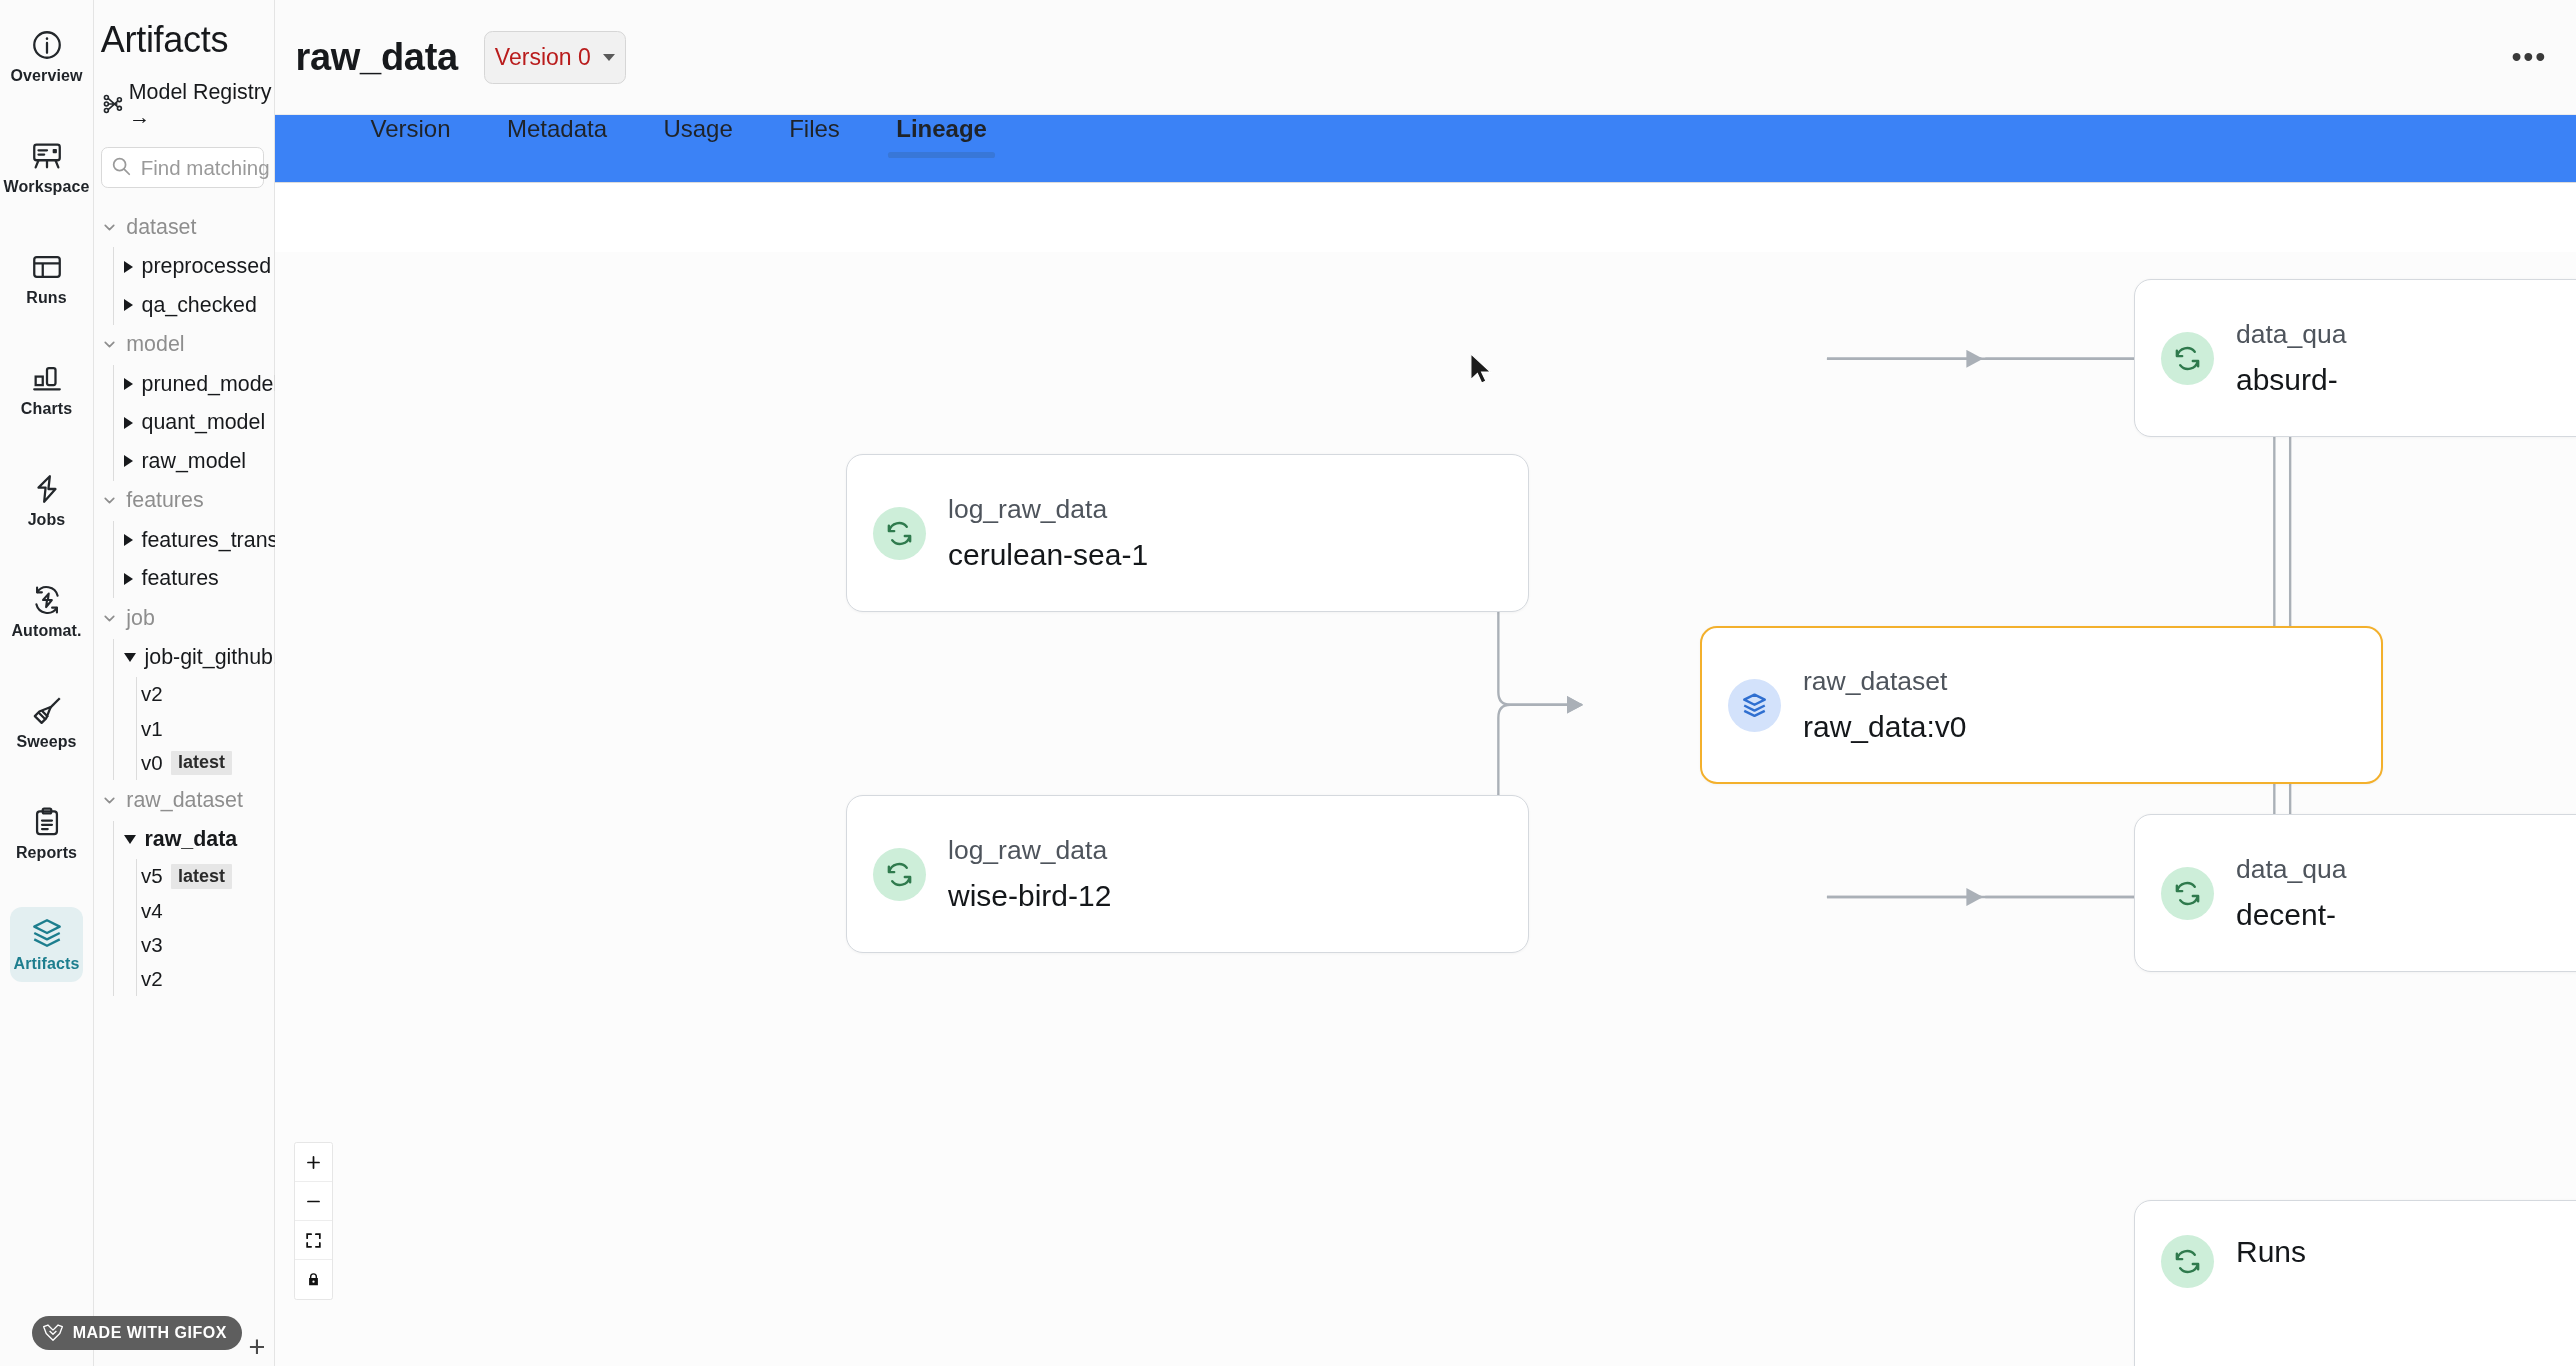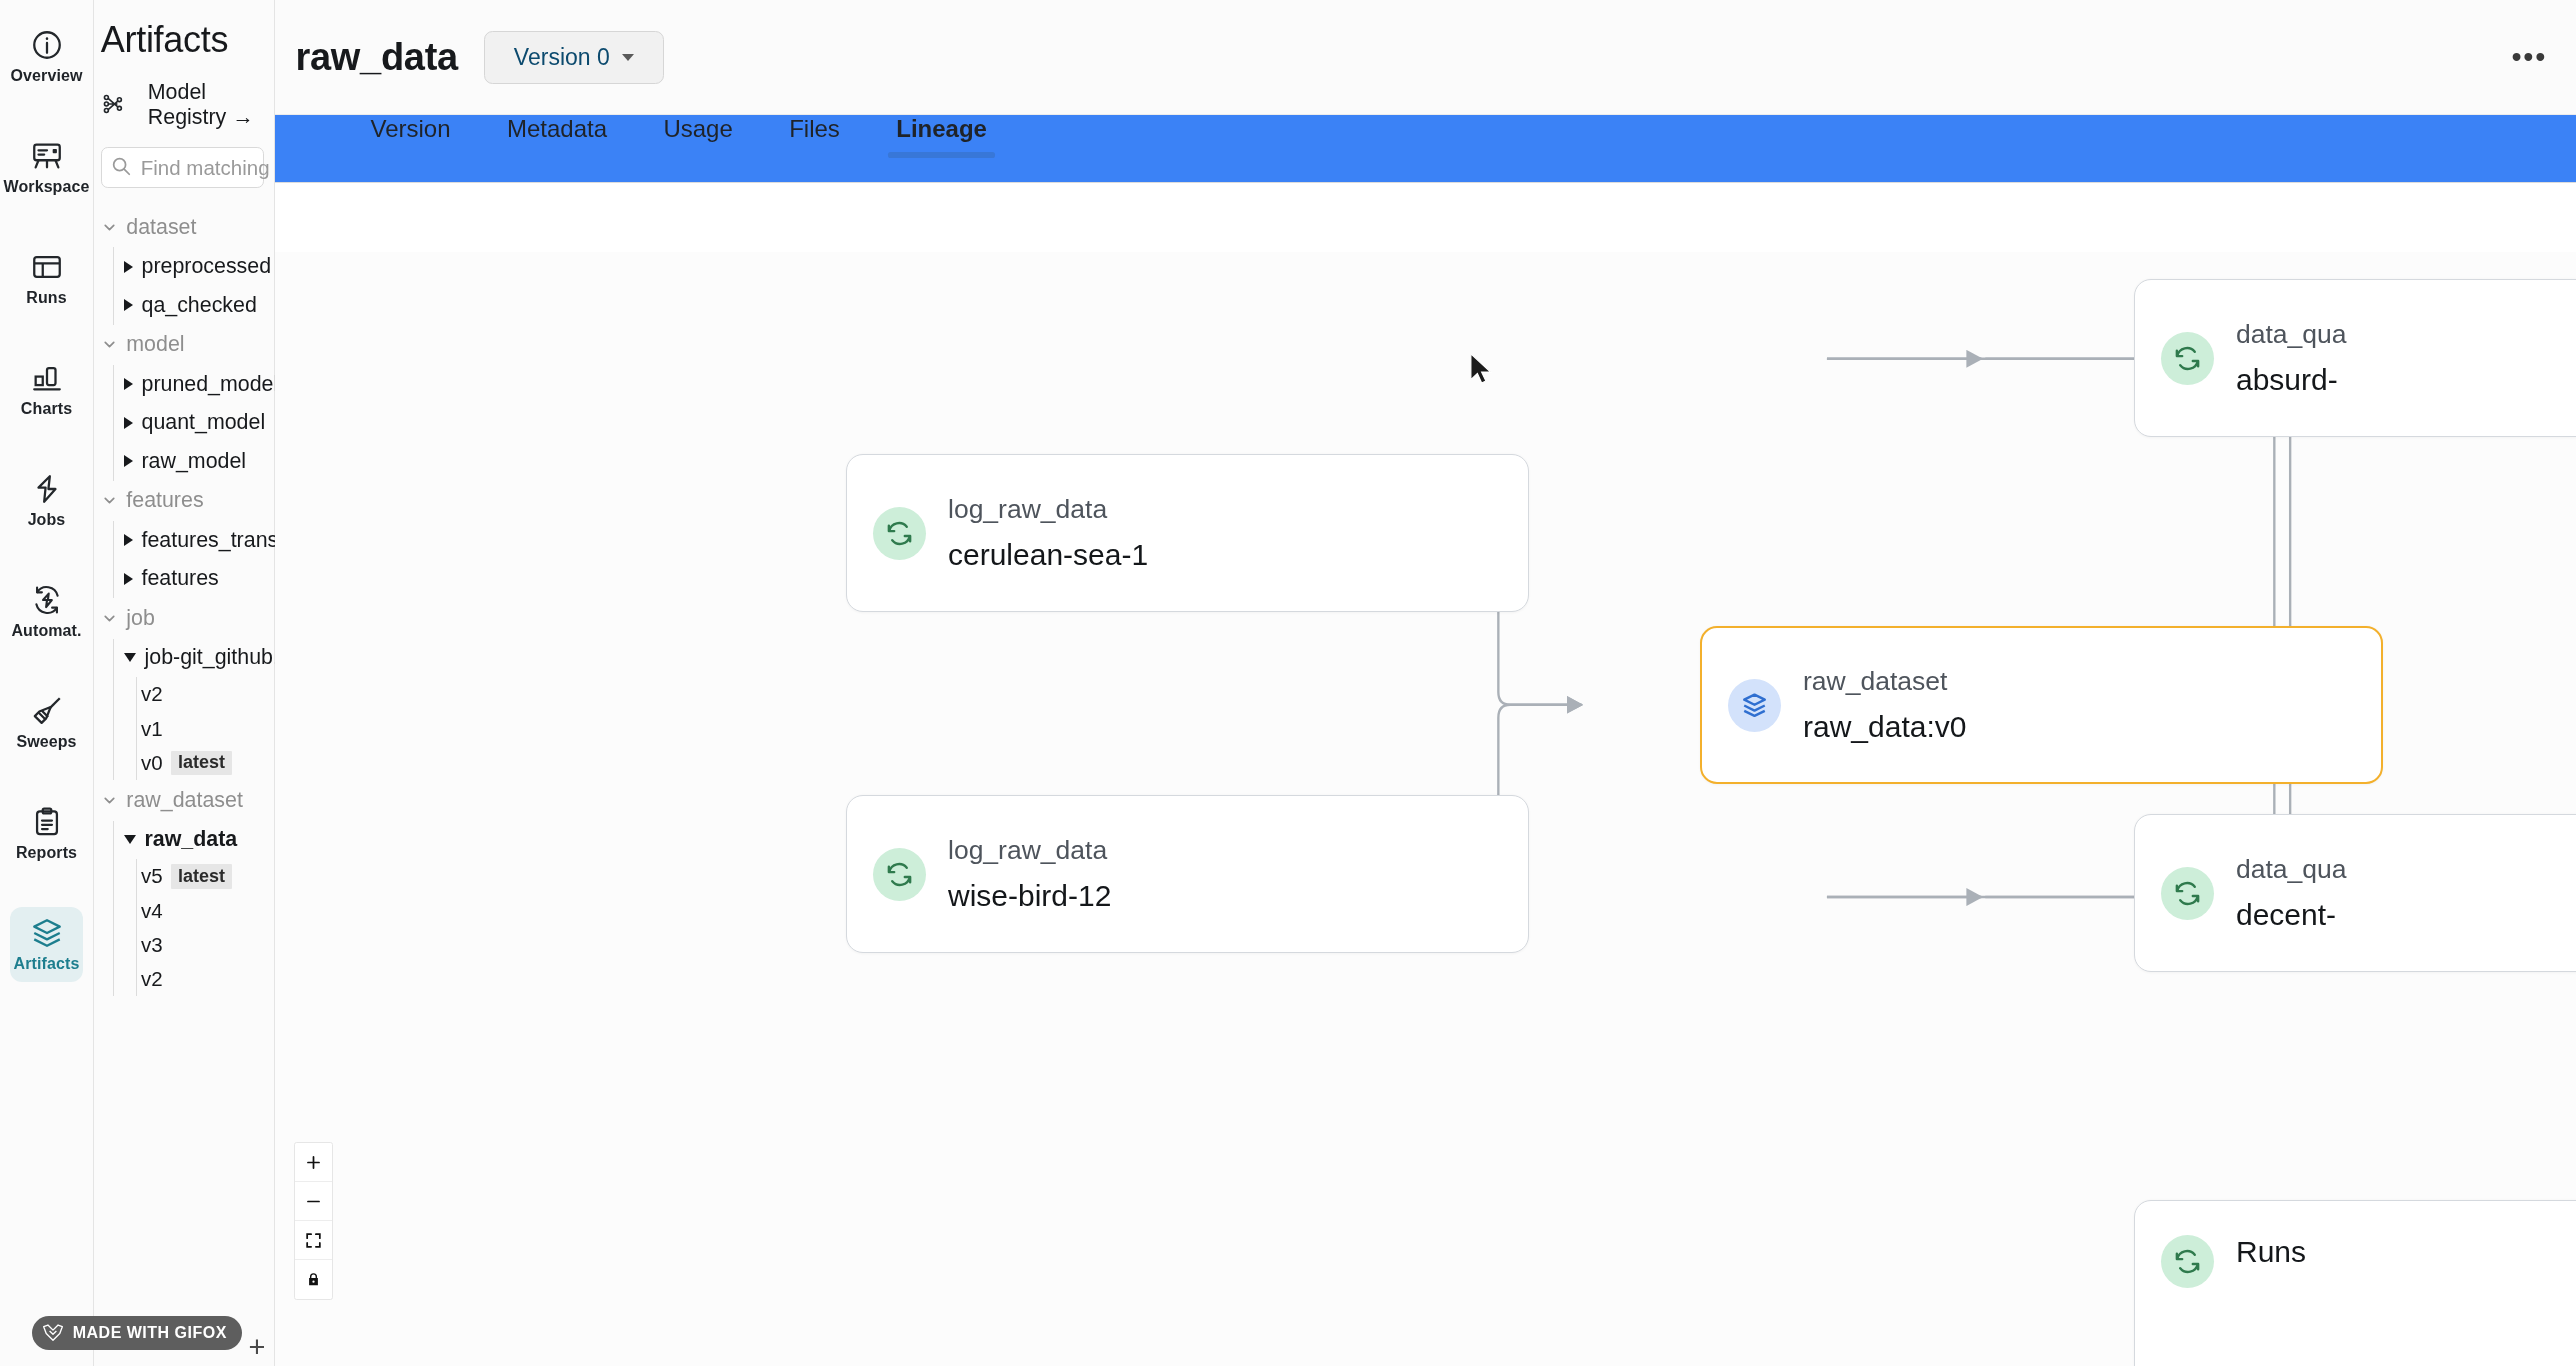--- a/index.html
+++ b/index.html
@@ -40,21 +40,21 @@
     height: 1367px; background: #fbfbfb;
     border-right: 0.9px solid #e4e4e4;
     position: relative;
     padding: 0 0 0 0;
   }
   .panel-title {
     font-size: 36px; font-weight: 400; color: #17191c;
     padding: 19px 0 0 6.8px; letter-spacing: -0.3px;
   }
   .registry-row {
-    display: flex; align-items: center; gap: 21px;
+    display: flex; align-items: center; gap: 2px;
     padding: 19px 0 0 6.8px; cursor: pointer;
   }
   .registry-row .lbl { font-size: 21.4px; color: #17191c; }
   .search-box {
     margin: 17px 10.2px 0 6.8px; height: 41px;
     border: 0.9px solid #d9d9d9; border-radius: 6.8px;
     background: #fff; display: flex; align-items: center;
     gap: 8.5px; padding: 0 8.5px; cursor: text;
   }
   .search-box .ph { font-size: 20.5px; color: #9a9a9a; white-space: nowrap; }
@@ -92,21 +92,21 @@
   
   .main { flex: 1 1 auto; height: 1367px; position: relative; background: #fff; overflow: hidden; }
   .main-header {
     height: 115px; background: #fbfbfb; border-bottom: 0.9px solid #ececec;
     display: flex; align-items: center; padding: 0 34px 0 20.5px; position: relative;
   }
   .art-name { font-size: 38px; font-weight: 700; color: #17191c; letter-spacing: -0.3px; }
   .version-select {
     margin-left: 26px; height: 53px; border: 0.9px solid #d6d6d6; border-radius: 8.5px;
     background: #f1f1f1; display:flex; align-items:center; gap: 12px;
-    padding: 0 29px; font-size: 23px; color: #0c4a6e; cursor: pointer;
+    padding: 0 10px; font-size: 23px; color: #b91c1c; cursor: pointer;
   }
   .sel-caret { width:0;height:0;border-top:7.7px solid #5a5a5a;border-left:6px solid transparent;border-right:6px solid transparent; }
   .dots { position: absolute; right: 29px; top: 50%; transform: translateY(-50%); font-size: 29px; color: #3a3a3a; letter-spacing: 1.7px; cursor:pointer; line-height: 1;}
 
   .tabs { height: 68px; background:#3b82f6; border-bottom: 0.9px solid #dcdcdc; display:flex; align-items:flex-start; padding-left: 75px; }
   .tab {
     font-size: 24px; color: #1f2328; padding: 0 20.5px 13.7px 20.5px;
     cursor: pointer; position: relative; margin-right: 15.4px;
   }
   .tab.active { font-weight: 700; }

